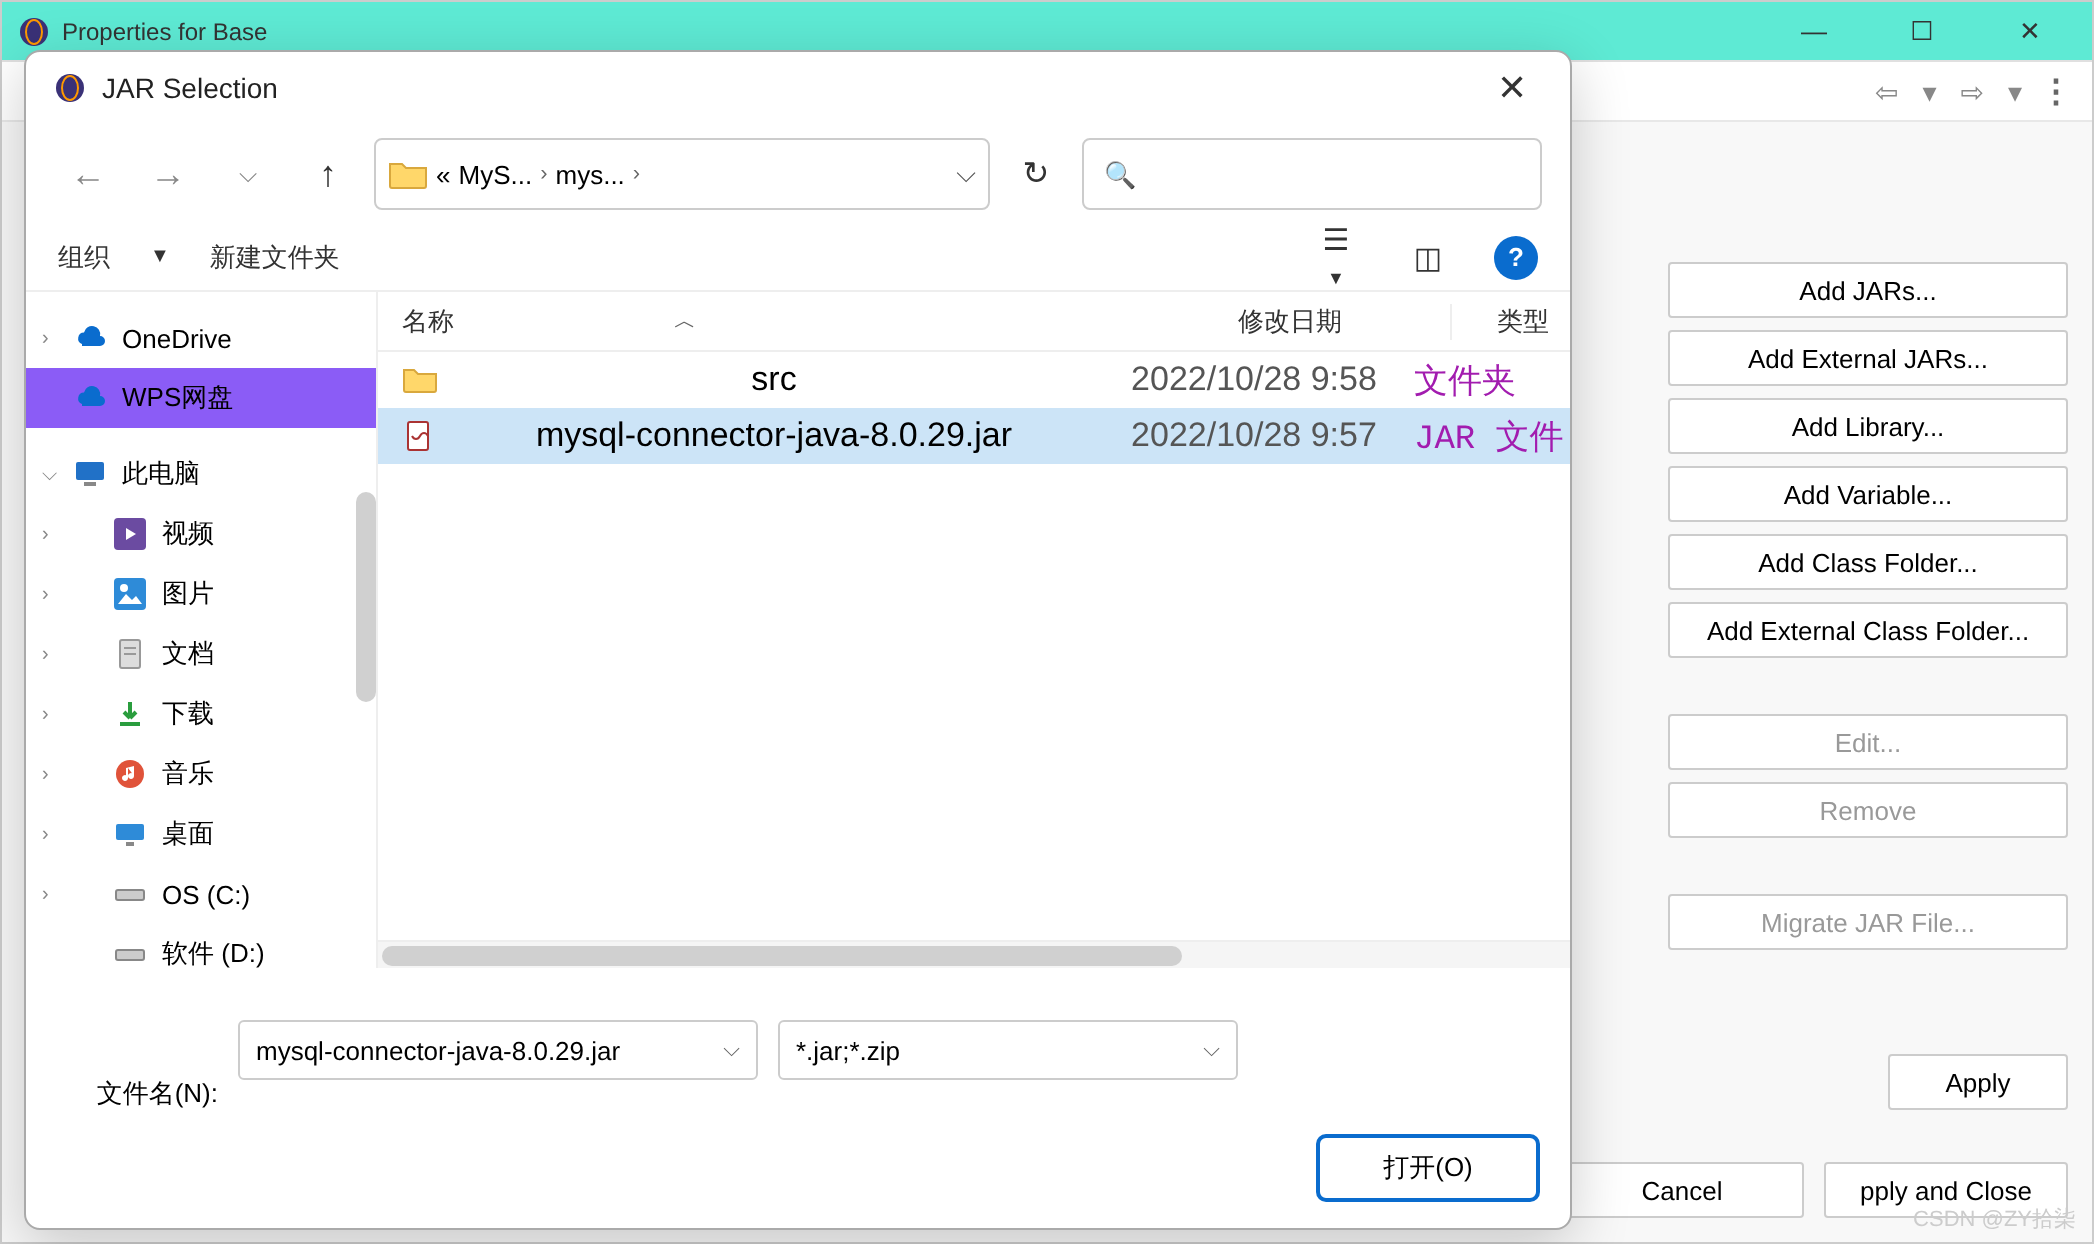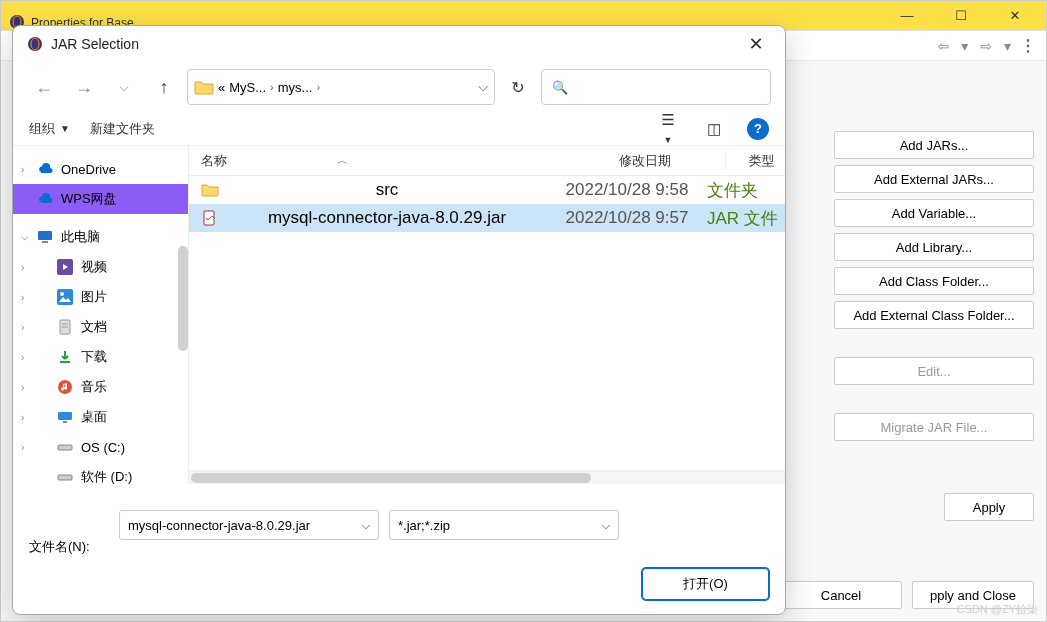--- a/index.html
+++ b/index.html
@@ -1,20 +1,20 @@
 <!DOCTYPE html>
 <html><head>
 <meta charset="utf-8">
 <style>
 * { box-sizing: border-box; margin: 0; padding: 0; font-family: "Microsoft YaHei", "Segoe UI", sans-serif; }
 body { background: #fff; width: 1047px; height: 622px; overflow: hidden; position: relative; }
 
 
 .bg-window { position: absolute; top: 0; left: 0; right: 0; bottom: 0; border: 1px solid #ccc; background: #f8f8f8; }
-.bg-titlebar { height: 30px; display: flex; align-items: flex-end; padding: 0 8px; background: #fde047; border-bottom: 1px solid #e0e0e0; }
+.bg-titlebar { height: 30px; display: flex; align-items: center; padding: 0 8px; background: #5eead4; border-bottom: 1px solid #e0e0e0; }
 .bg-titlebar .icon { width: 16px; height: 16px; margin-right: 6px; }
 .bg-titlebar .title { font-size: 12px; color: #333; flex: 1; }
 .bg-titlebar .winbtns { display: flex; gap: 8px; }
 .bg-titlebar .winbtn { width: 46px; height: 30px; display: flex; align-items: center; justify-content: center; color: #333; font-size: 13px; }
 
 .bg-toolbar { height: 30px; display: flex; justify-content: flex-end; align-items: center; padding: 0 10px; gap: 6px; border-bottom: 1px solid #e8e8e8; background: #fff; }
 .bg-nav-arrow { color: #888; font-size: 14px; padding: 0 3px; }
 .bg-dots { color: #666; font-weight: bold; }
 
 .bg-content { display: flex; position: absolute; top: 60px; left: 0; right: 0; bottom: 0; }
@@ -42,21 +42,21 @@
 .navarrow { width: 34px; height: 34px; display: flex; align-items: center; justify-content: center; color: #888; font-size: 18px; }
 .navarrow.active { color: #333; }
 .breadcrumb { flex: 1; height: 36px; border: 1px solid #ccc; border-radius: 4px; display: flex; align-items: center; padding: 0 6px; gap: 4px; font-size: 13px; }
 .breadcrumb .folder { width: 20px; height: 16px; }
 .breadcrumb .sep { color: #666; font-size: 11px; }
 .breadcrumb .bdrop { margin-left: auto; color: #555; }
 .refresh { width: 34px; text-align: center; color: #333; font-size: 16px; }
 .search { width: 230px; height: 36px; border: 1px solid #ccc; border-radius: 4px; display: flex; align-items: center; padding: 0 10px; gap: 8px; color: #888; font-size: 13px; }
 
 .dlg-toolbar { height: 34px; display: flex; align-items: center; padding: 0 16px; gap: 20px; font-size: 13px; color: #1a5fb4; border-bottom: 1px solid #eee; }
-.tbtn { display: flex; align-items: center; gap: 5px; color: #333; }
+.tbtn { display: flex; align-items: center; gap: 20px; color: #333; }
 .tbspacer { flex: 1; }
 .ticon { width: 26px; text-align: center; color: #333; font-size: 15px; }
 .thelp { width: 22px; height: 22px; border-radius: 50%; background: #0a6cce; color: #fff; display: flex; align-items: center; justify-content: center; font-size: 13px; font-weight: bold; }
 
 .dlg-body { flex: 1; display: flex; overflow: hidden; }
 .dlg-nav { width: 195px; border-right: 1px solid #eee; padding: 8px 0; font-size: 13px; position: relative; overflow-y: auto; }
 .navitem { height: 30px; display: flex; align-items: center; padding: 0 10px 0 24px; gap: 8px; }
 .navitem.sel { background: #8b5cf6; }
 .navitem .exp { position: absolute; left: 8px; color: #888; font-size: 10px; }
 .navitem.child { padding-left: 44px; }
@@ -67,31 +67,31 @@
 .listhead { height: 30px; display: flex; align-items: center; padding-left: 12px; font-size: 13px; color: #333; border-bottom: 1px solid #eee; }
 .listhead .col-name { width: 340px; display: flex; align-items: center; gap: 110px; }
 .listhead .sortarr { font-size: 11px; color: #666; }
 .listhead .col-date { width: 160px; margin-left: 24px; }
 .listhead .col-type { width: 60px; border-left: 1px solid #eee; padding-left: 12px; }
 .listrow { height: 28px; display: flex; align-items: center; padding-left: 12px; font-size: 17px; }
 .listrow.sel { background: #cce4f7; }
 .listrow .ficon { width: 18px; height: 16px; margin-right: 8px; }
 .listrow .fn { width: 320px; }
 .listrow .fd { width: 160px; color: #555; }
-.listrow .ft { color: #4d7c0f; }
+.listrow .ft { color: #a21caf; font-family: Liberation Mono, monospace; }
 .list-scroll { height: 14px; border-top: 1px solid #eee; background: #f5f5f5; position: relative; }
 .list-scroll .thumb { position: absolute; left: 2px; top: 2px; width: 400px; height: 10px; background: #d0d0d0; border-radius: 5px; }
 
 .dlg-bottom { padding: 10px 16px 14px 16px; }
 .fnrow { display: flex; align-items: center; gap: 10px; font-size: 13px; margin-bottom: 12px; }
-.fnrow label { width: 80px; text-align: left; white-space: nowrap; margin-top: 44px; }
+.fnrow label { width: 80px; text-align: right; white-space: nowrap; margin-top: 44px; }
 .fnrow .fninput { width: 260px; height: 30px; border: 1px solid #ccc; border-radius: 3px; padding: 0 8px; display: flex; align-items: center; justify-content: space-between; }
 .fnrow .filter { width: 230px; height: 30px; border: 1px solid #ccc; border-radius: 3px; padding: 0 8px; display: flex; align-items: center; justify-content: space-between; }
 .btnrow { display: flex; justify-content: flex-end; gap: 12px; }
-.btnrow .dbtn { width: 127px; height: 32px; border: 1px solid #ccc; border-radius: 4px; display: flex; align-items: center; justify-content: center; font-size: 13px; background: #fff; }
+.btnrow .dbtn { width: 110px; height: 32px; border: 1px solid #ccc; border-radius: 4px; display: flex; align-items: center; justify-content: center; font-size: 13px; background: #fff; }
 .btnrow .dbtn.primary { border-color: #0a6cce; box-shadow: 0 0 0 1px #0a6cce; }
 
 svg { display: block; }
 </style>
 </head>
 <body>
 
 <div class="bg-window">
   <div class="bg-titlebar">
     <span class="icon">
@@ -114,26 +114,27 @@
     <span class="bg-nav-arrow">▾</span>
     <span class="bg-dots">⋮</span>
   </div>
   <div class="bg-content">
     <div class="bg-tabarea">
       <div class="bg-tabtext">ncies</div>
     </div>
     <div class="bg-rightpanel">
       <div class="bg-btn">Add JARs...</div>
       <div class="bg-btn">Add External JARs...</div>
+      <div class="bg-btn">Add Library...</div>
       <div class="bg-btn">Add Variable...</div>
-      <div class="bg-btn">Add Library...</div>
       <div class="bg-btn">Add Class Folder...</div>
       <div class="bg-btn">Add External Class Folder...</div>
       <div style="height:16px"></div>
       <div class="bg-btn disabled">Edit...</div>
+      <div class="bg-btn disabled">Remove</div>
       <div style="height:16px"></div>
       <div class="bg-btn disabled">Migrate JAR File...</div>
       <div class="bg-btn apply">Apply</div>
     </div>
   </div>
   <div class="bg-bottombar">
     <div class="bg-btn">Cancel</div>
     <div class="bg-btn">pply and Close</div>
   </div>
   <div class="watermark">CSDN @ZY拾柒</div>

